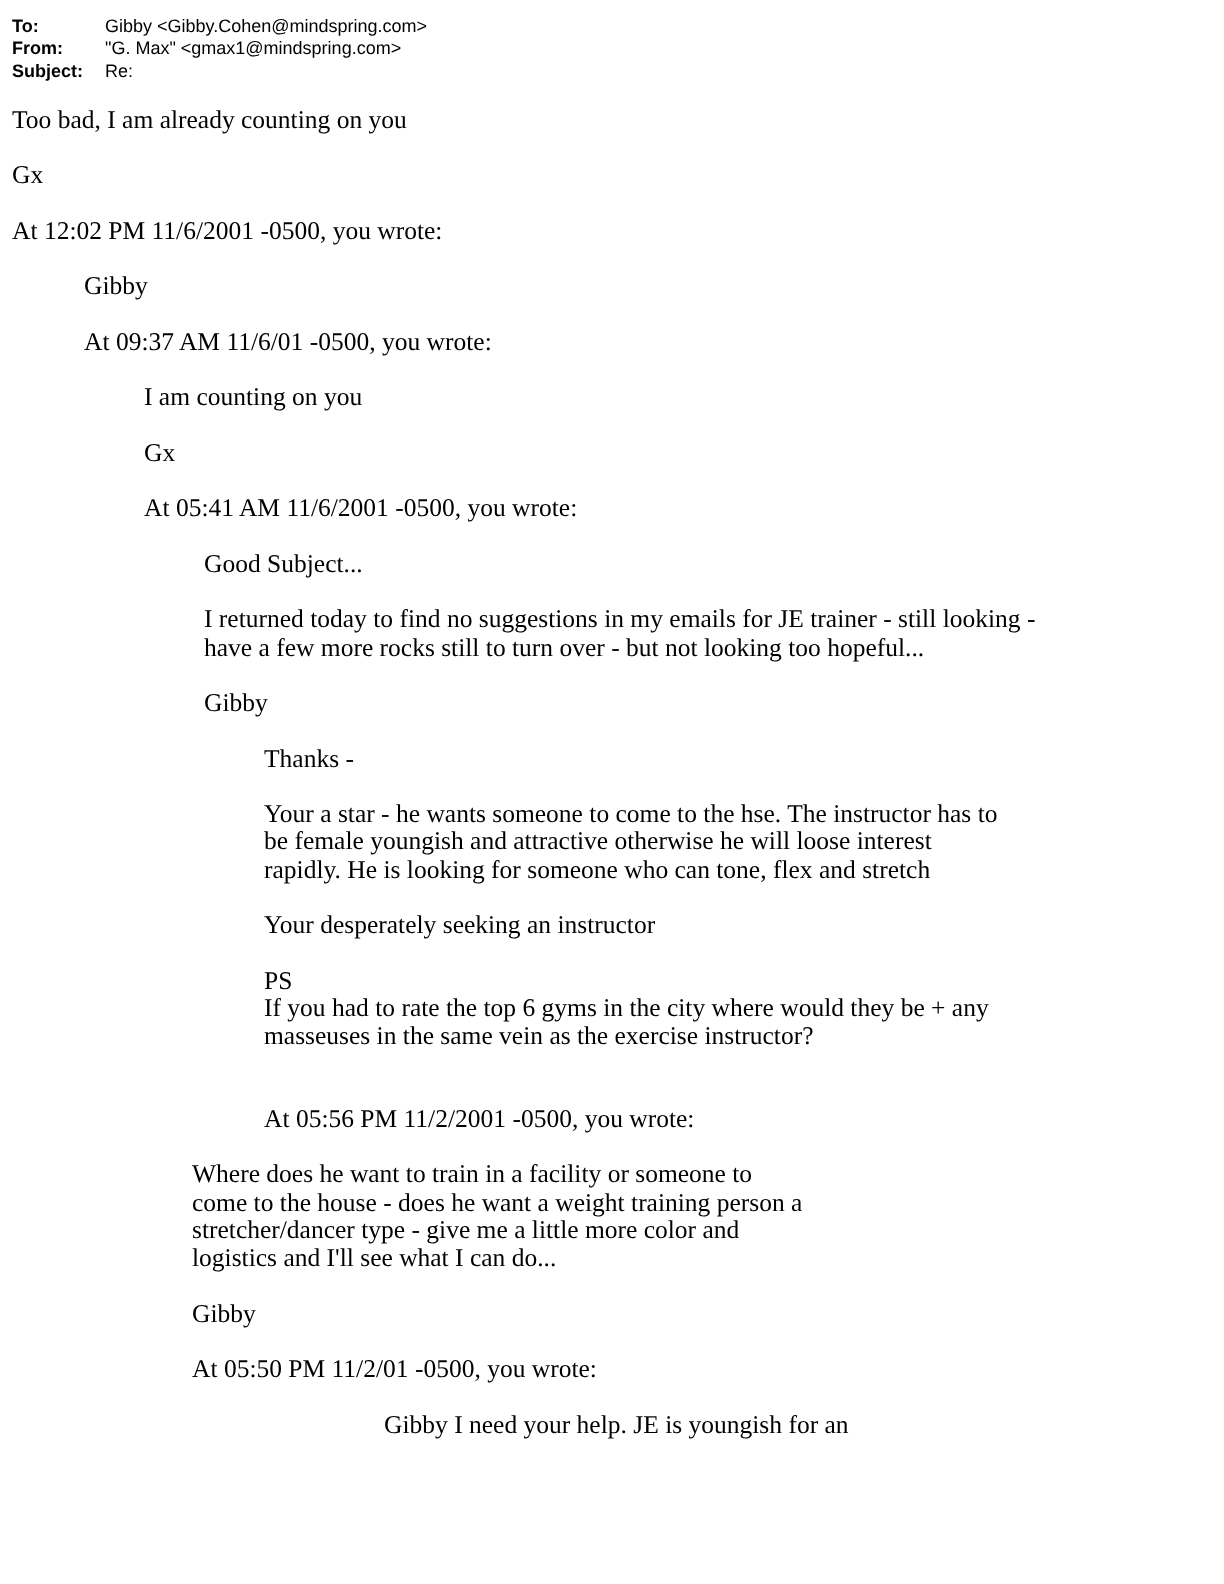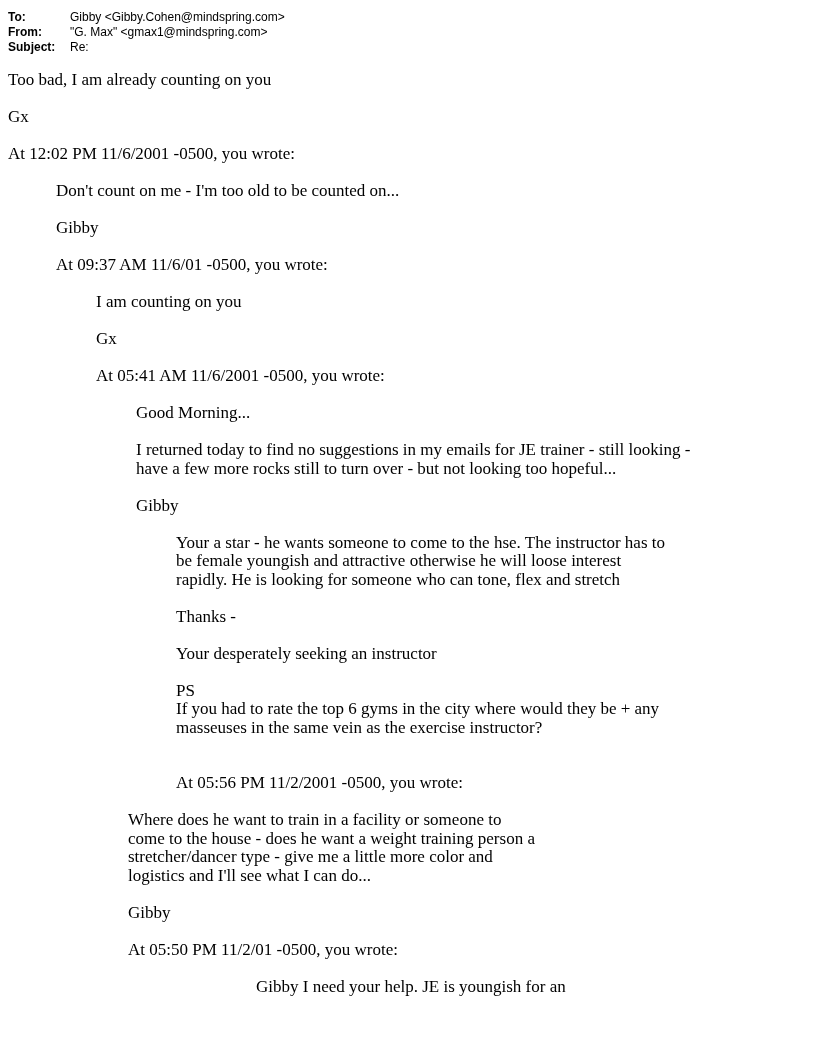--- a/index.html
+++ b/index.html
@@ -64,34 +64,33 @@
     <div class="mail-header-row">
       <span class="mail-header-label">Subject:</span>
       <span class="mail-header-value">Re:</span>
     </div>
   </div>
 
   <div>
       <p class="para indent-0">Too bad, I am already counting on you</p>
       <p class="para indent-0">Gx</p>
       <p class="para indent-0">At 12:02 PM 11/6/2001 -0500, you wrote:</p>
-      <p class="para indent-1">Don't count on me - I'm too old to be counted on...</p>
       <p class="para indent-1">Gibby</p>
       <p class="para indent-1">At 09:37 AM 11/6/01 -0500, you wrote:</p>
       <p class="para indent-2">I am counting on you</p>
       <p class="para indent-2">Gx</p>
       <p class="para indent-2">At 05:41 AM 11/6/2001 -0500, you wrote:</p>
-      <p class="para indent-3">Good Morning...</p>
+      <p class="para indent-3">Good Subject...</p>
       <p class="para indent-3">I returned today to find no suggestions in my emails for JE trainer - still looking -
 have a few more rocks still to turn over - but not looking too hopeful...</p>
       <p class="para indent-3">Gibby</p>
+      <p class="para indent-4">Thanks -</p>
       <p class="para indent-4">Your a star - he wants someone to come to the hse. The instructor has to
 be female youngish and attractive otherwise he will loose interest
 rapidly. He is looking for someone who can tone, flex and stretch</p>
-      <p class="para indent-4">Thanks -</p>
       <p class="para indent-4">Your desperately seeking an instructor</p>
       <p class="para indent-4">PS
 If you had to rate the top 6 gyms in the city where would they be + any
 masseuses in the same vein as the exercise instructor?</p>
       <p class="para indent-4 extra-space">At 05:56 PM 11/2/2001 -0500, you wrote:</p>
       <p class="para indent-5">Where does he want to train in a facility or someone to
 come to the house - does he want a weight training person a
 stretcher/dancer type - give me a little more color and
 logistics and I'll see what I can do...</p>
       <p class="para indent-5">Gibby</p>

